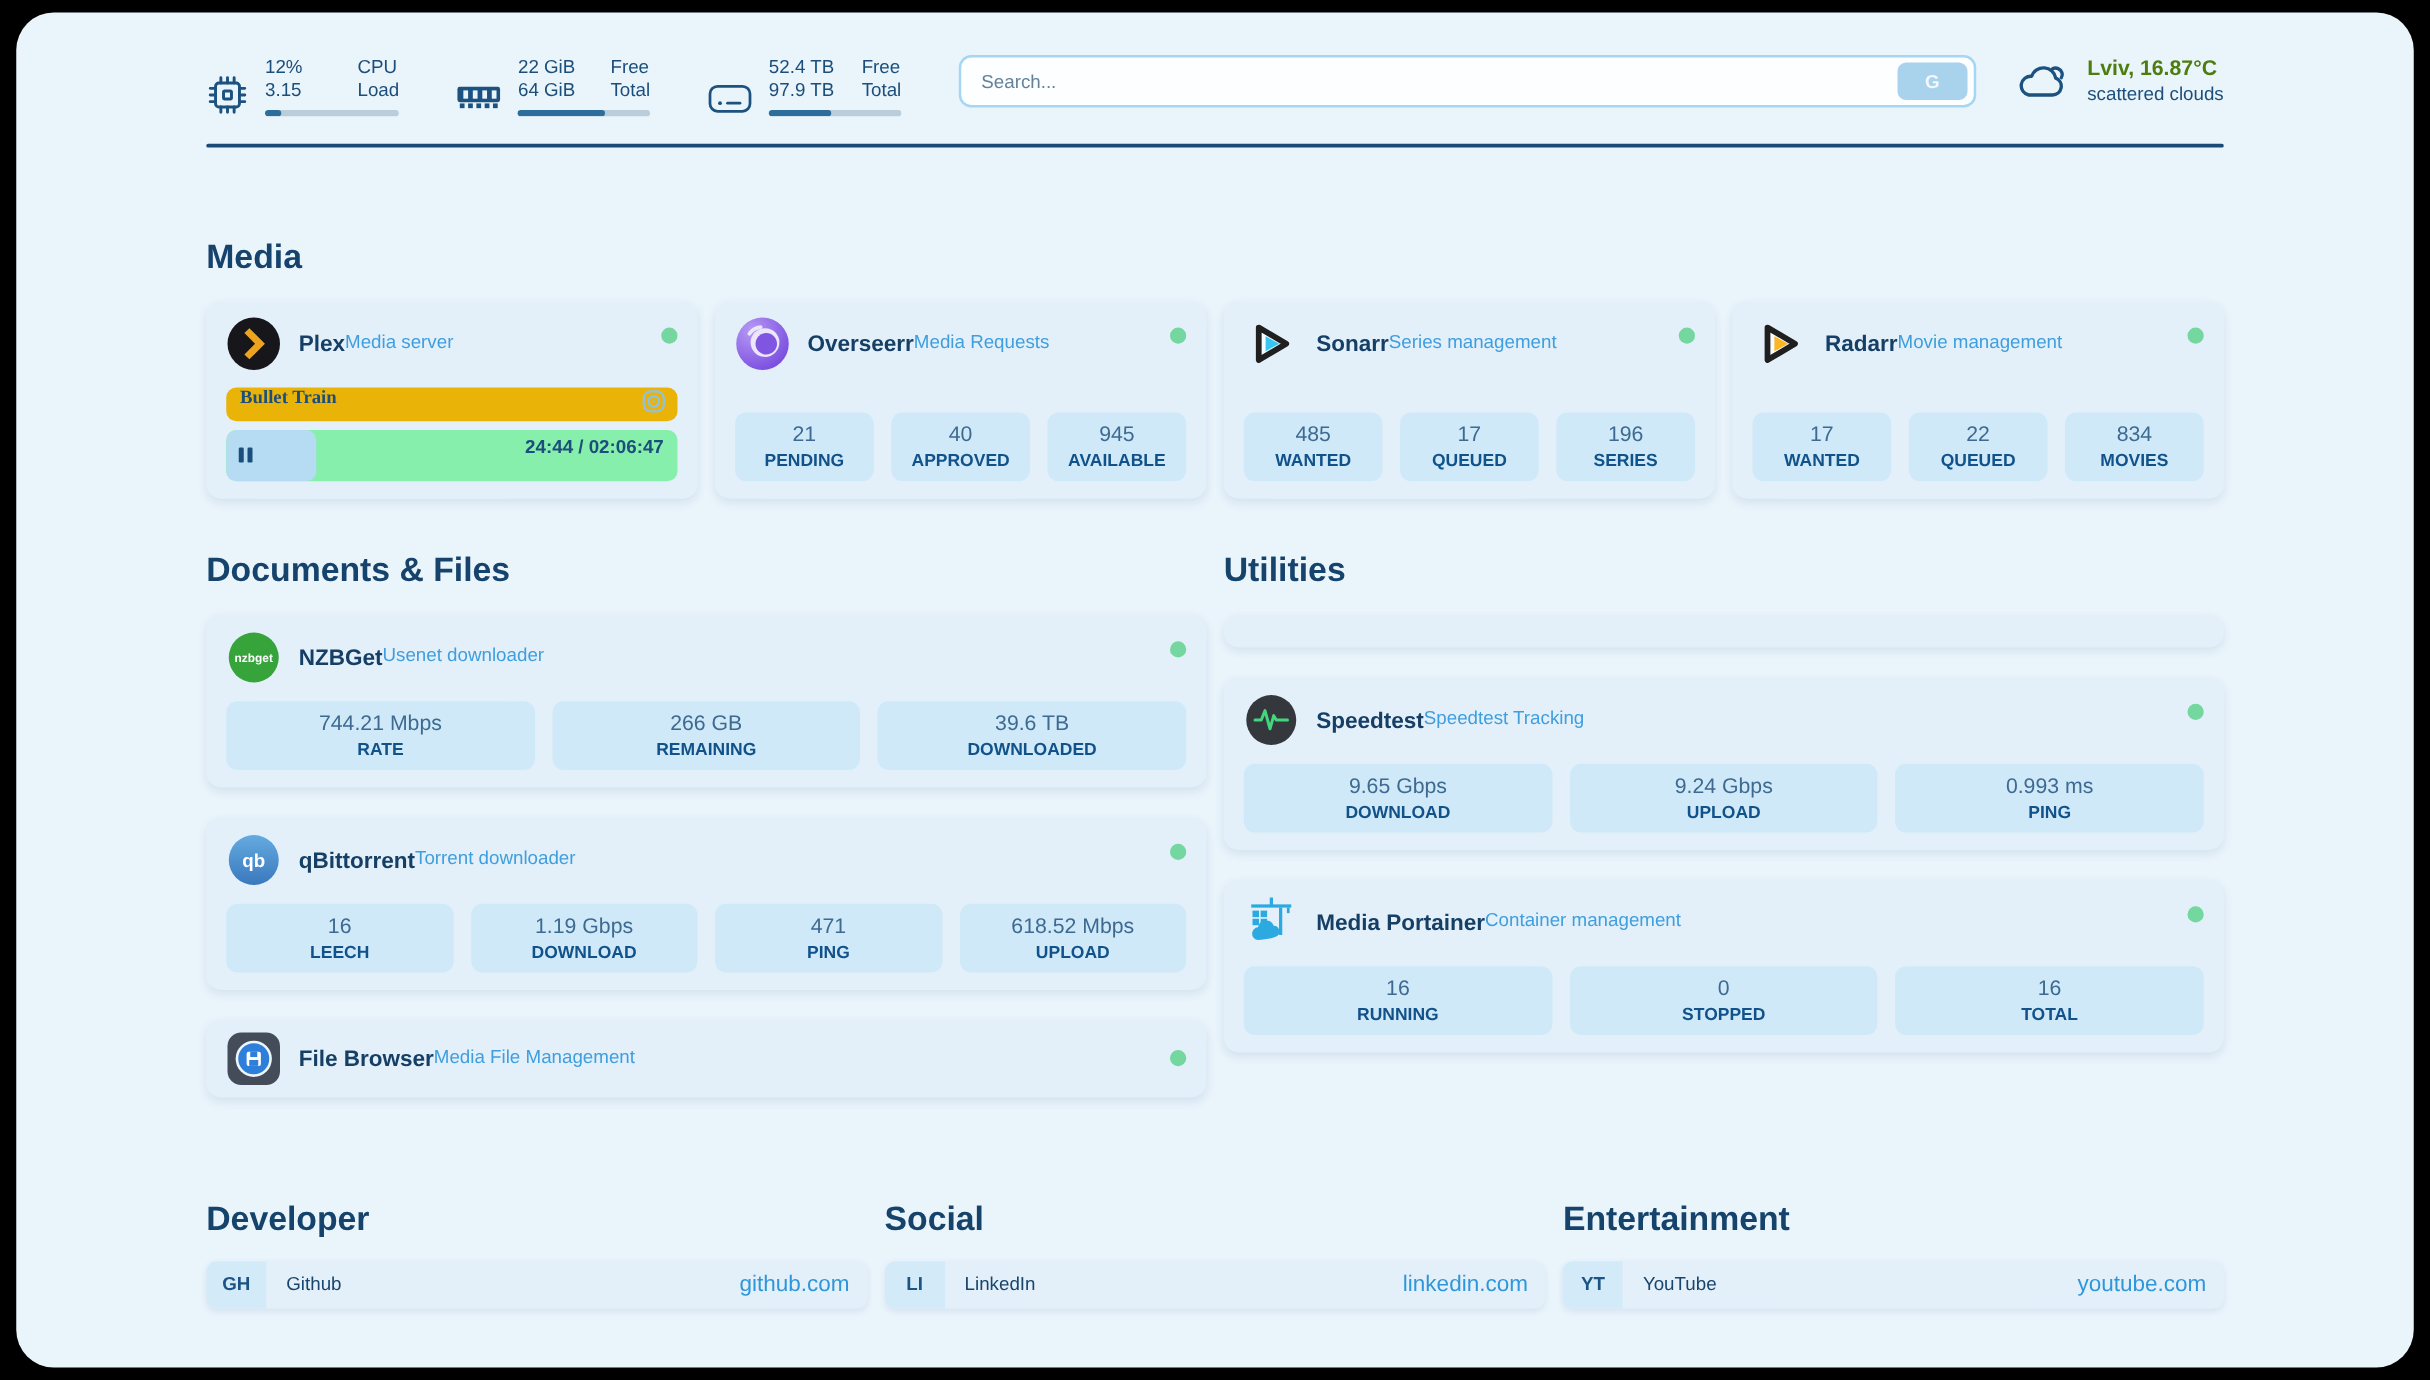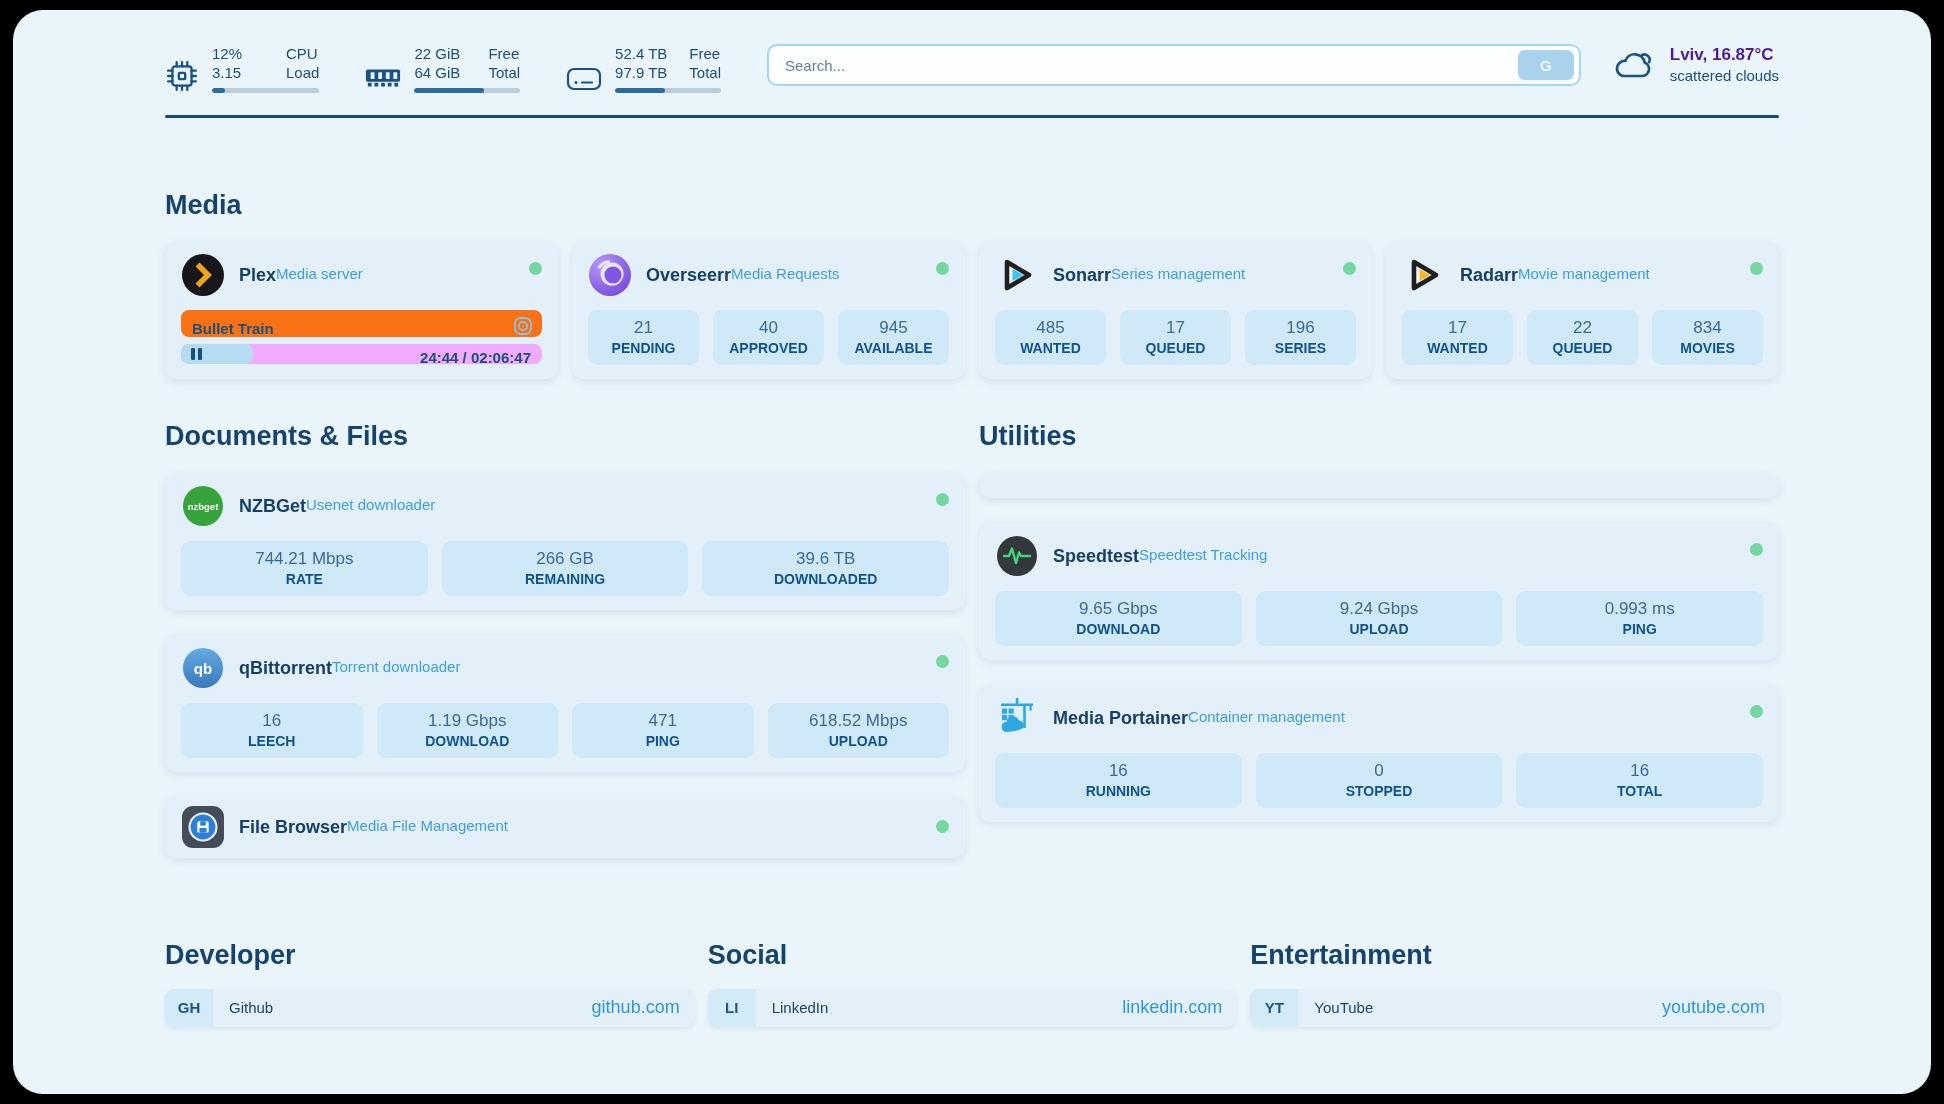--- a/index.html
+++ b/index.html
@@ -18,21 +18,21 @@
   .m-col.vals{min-width:52px;}
   .m-bar{margin-top:6px;height:5px;border-radius:3px;background:#b9cdda;overflow:hidden;width:100%;}
   .m-fill{height:100%;background:#2c6d9b;border-radius:3px;}
 
   .search{flex:1;display:flex;align-items:center;margin:0 30px 0 46px;height:42px;background:#fcfeff;border:2px solid #a5d6f2;border-radius:10px;padding:0 5px 0 14px;box-sizing:border-box;}
   .search input{flex:1;border:0;outline:0;background:transparent;font-size:15px;color:#33566f;font-family:inherit;}
   .search input::placeholder{color:#64829a;}
   .search-btn{width:56px;height:30px;border:0;border-radius:7px;background:#a9d2ec;color:#f2f8fd;font-weight:700;font-size:15px;cursor:pointer;font-family:inherit;flex:none;}
 
   .weather{display:flex;align-items:center;gap:13px;flex:none;cursor:pointer;}
-  .weather-loc{font-size:17px;font-weight:600;color:#4c1d95;line-height:22px;}
+  .weather-loc{font-size:17px;font-weight:600;color:#4d7c0f;line-height:22px;}
   .weather-cond{font-size:15px;color:#1b4e7b;line-height:19px;}
 
   .divider{height:2.5px;background:#1a4b75;margin-top:22px;border-radius:2px;}
 
   
   .section-title{font-size:27px;font-weight:700;color:#16436b;margin:0;}
   .media-title{margin-top:72px;}
   .cards-row{display:flex;gap:14px;margin-top:20px;}
   .cards-row>.card{flex:1;min-width:0;}
 
@@ -42,24 +42,24 @@
   .titles{display:flex;min-width:0;justify-content:center;}
   .app-name{font-size:18px;font-weight:600;color:#163f66;line-height:22px;white-space:nowrap;}
   .app-sub{font-size:15px;color:#3f9ede;line-height:19px;white-space:nowrap;}
   .dot{width:13px;height:13px;border-radius:50%;background:#74d79f;margin-left:auto;align-self:flex-start;margin-top:9px;flex:none;}
   .stats-row{display:flex;gap:14px;margin-top:auto;padding-top:13px;}
   .stat{flex:1;background:#cfe9f8;border-radius:9px;text-align:center;padding:7px 4px 8px;min-width:0;}
   .stat-value{font-size:17px;color:#3e6a92;line-height:22px;white-space:nowrap;}
   .stat-label{font-size:14px;font-weight:700;color:#11528a;line-height:18px;white-space:nowrap;}
 
   
-  .np-row{display:flex;align-items:flex-end;background:#f97316;border-radius:8px;height:27px;padding:0 8px 0 11px;margin-top:13px;font-size:15px;font-weight:600;color:#1b4e7b;}
+  .np-row{display:flex;align-items:flex-start;background:#eab308;border-radius:8px;height:27px;padding:0 8px 0 11px;margin-top:13px;font-size:15px;font-weight:600;color:#1b4e7b;font-family:Liberation Serif, serif;}
   .np-title{flex:1;}
   .np-icon{display:block;flex:none;}
-  .np-progress{position:relative;background:#f0abfc;border-radius:8px;height:20px;margin-top:7px;overflow:hidden;}
+  .np-progress{position:relative;background:#86efac;border-radius:8px;height:41px;margin-top:7px;overflow:hidden;}
   .np-fill{position:absolute;left:0;top:0;bottom:0;background:#b5dcf3;border-radius:8px;display:flex;align-items:center;padding-left:10px;box-sizing:border-box;}
   .pause{display:flex;gap:3.5px;}
   .pause i{width:3.5px;height:12px;background:#1b4e7b;border-radius:1px;display:block;}
   .np-time{position:absolute;right:11px;top:0;line-height:27px;font-size:15px;font-weight:600;color:#1b4e7b;}
 
   
   .mid-grid{display:grid;grid-template-columns:1fr 1fr;gap:14px;margin-top:42px;align-items:start;}
   .mid-col .section-title{margin-bottom:20px;}
   .mid-col .card{margin-bottom:24px;}
   .card.compact{padding:9px 16px;}

